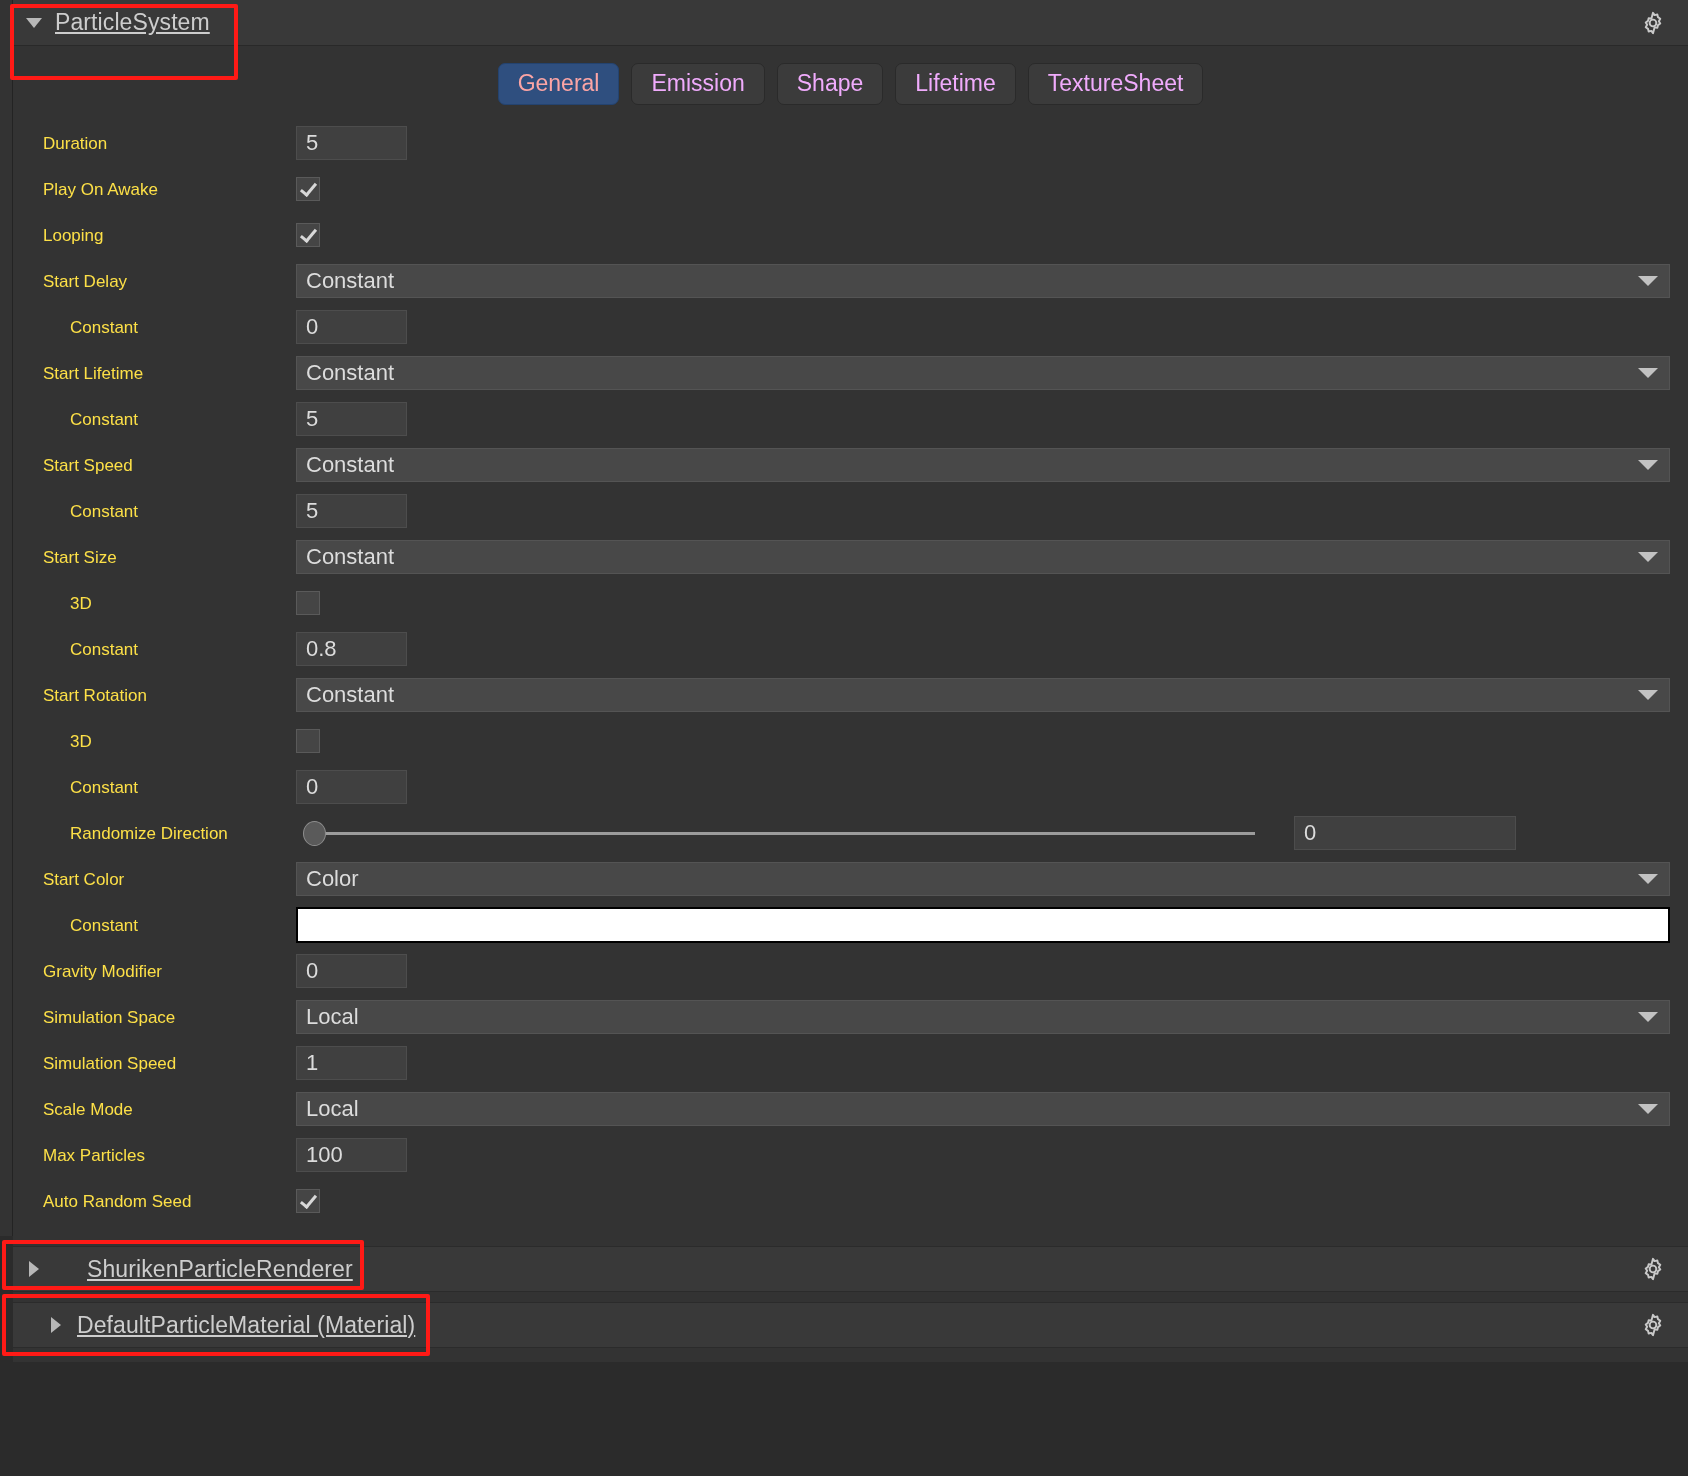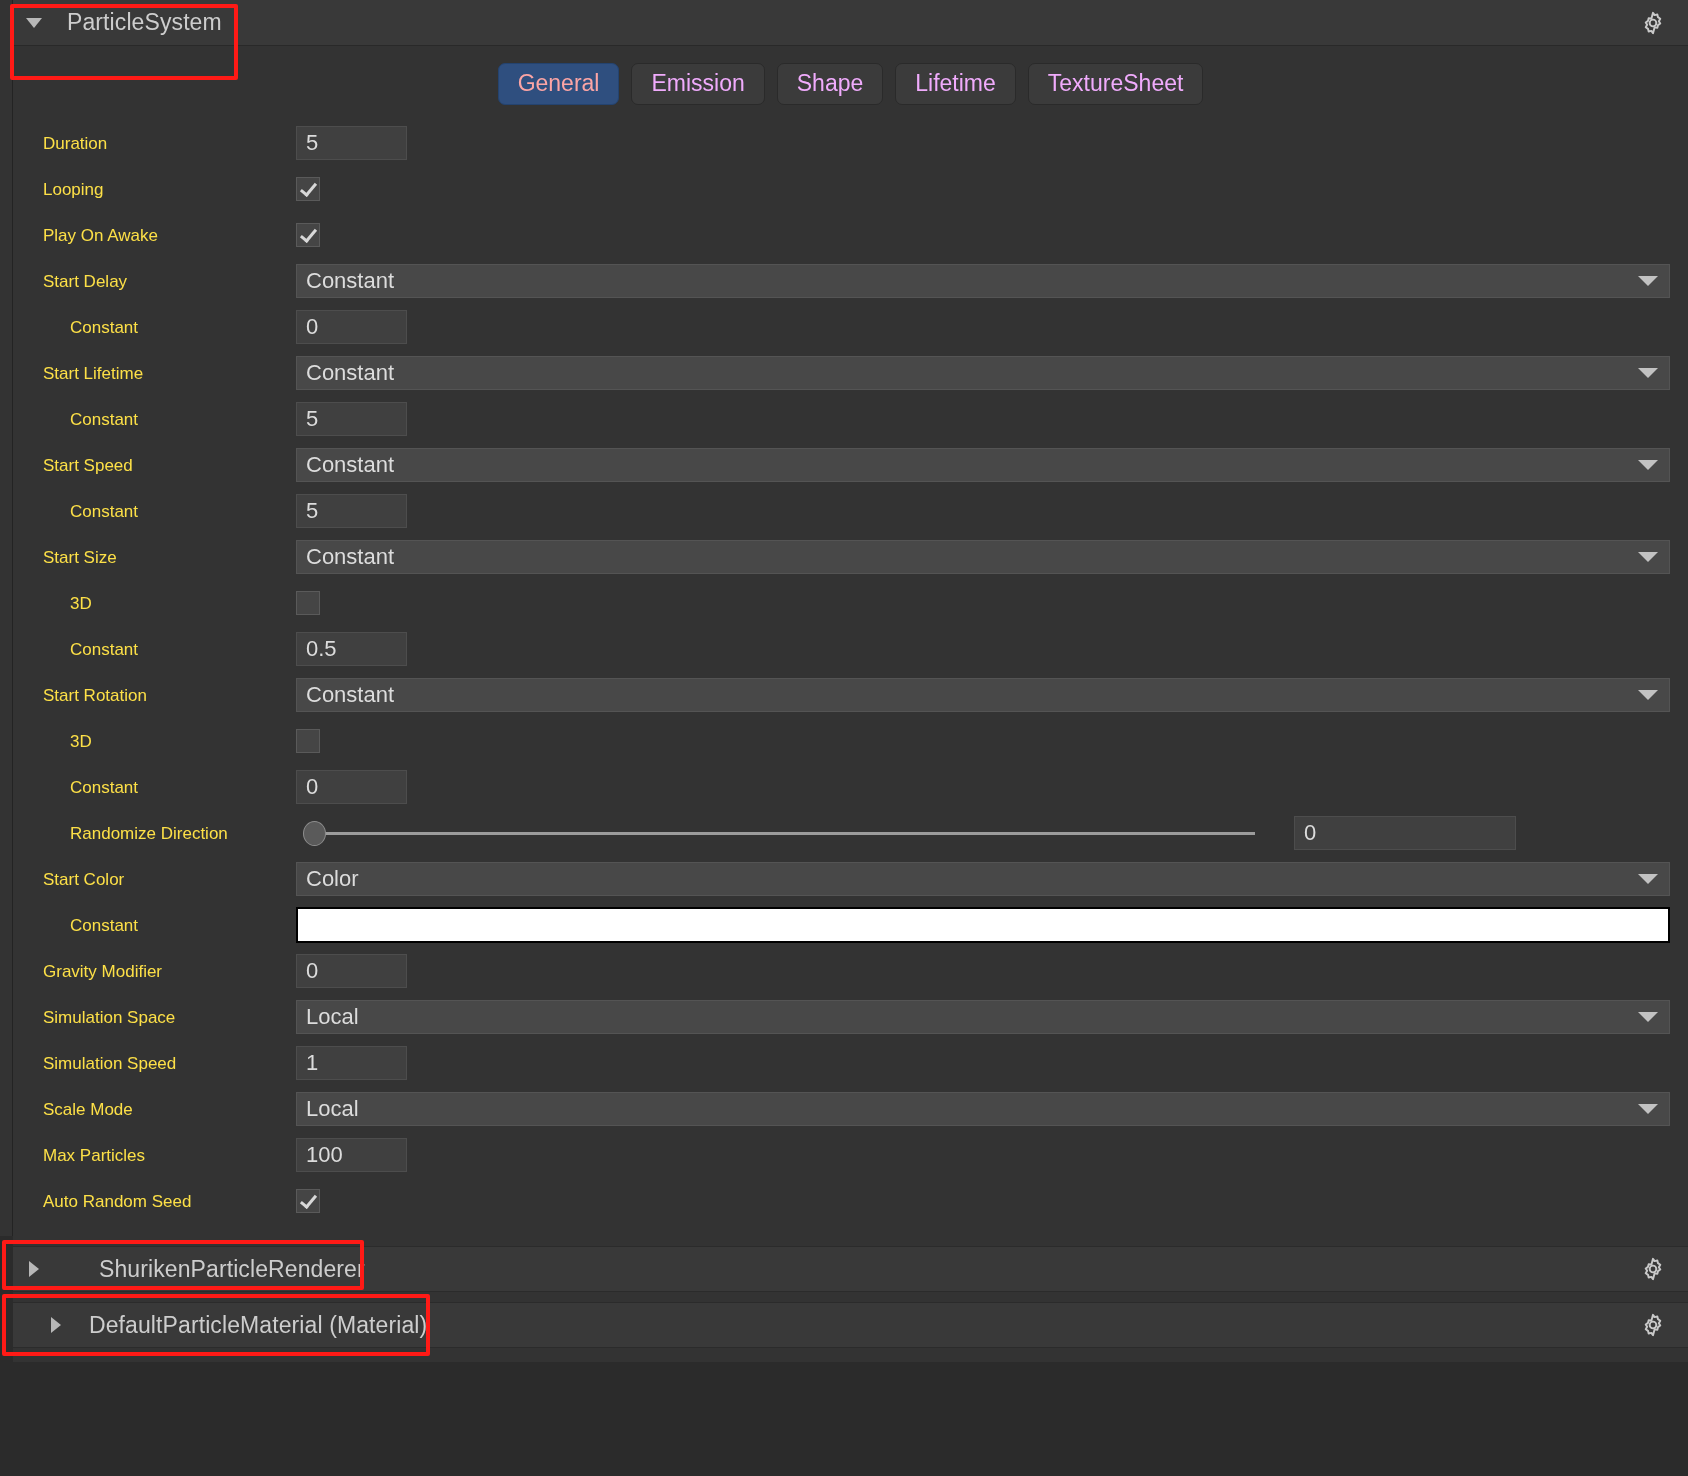--- a/index.html
+++ b/index.html
@@ -65,23 +65,24 @@
   }
   .tri-right {
     width: 0; height: 0;
     border-top: 8px solid transparent;
     border-bottom: 8px solid transparent;
     border-left: 10px solid #b8b8b8;
   }
   .comp-title {
     font-size: 23px;
     color: #cdcdcd;
-    margin-left: 20px;
+    margin-left: 8px;
     letter-spacing: 0.1px;
     white-space: nowrap;
+    text-decoration: underline;
   }
   .gear {
     position: absolute;
     right: 22px;
     top: 50%;
     transform: translateY(-50%);
     width: 26px;
     height: 26px;
     cursor: pointer;
   }
@@ -349,34 +350,34 @@
   <div class="rows">
 
     <div class="row">
       <div class="lbl ind0">Duration</div>
       <div class="ctrl">
         <div class="numfield">5</div>
       </div>
     </div>
 
     <div class="row">
+      <div class="lbl ind0">Play On Awake</div>
+      <div class="ctrl">
+        <div class="cbox checked"></div>
+      </div>
+    </div>
+
+    <div class="row">
       <div class="lbl ind0">Looping</div>
       <div class="ctrl">
         <div class="cbox checked"></div>
       </div>
     </div>
 
     <div class="row">
-      <div class="lbl ind0">Play On Awake</div>
-      <div class="ctrl">
-        <div class="cbox checked"></div>
-      </div>
-    </div>
-
-    <div class="row">
       <div class="lbl ind0">Start Delay</div>
       <div class="dropdown">
         <span>Constant</span>
         <span class="dd-arrow"></span>
       </div>
     </div>
 
     <div class="row">
       <div class="lbl ind1">Constant</div>
       <div class="ctrl">
@@ -425,21 +426,21 @@
     <div class="row">
       <div class="lbl ind1">3D</div>
       <div class="ctrl">
         <div class="cbox"></div>
       </div>
     </div>
 
     <div class="row">
       <div class="lbl ind1">Constant</div>
       <div class="ctrl">
-        <div class="numfield">0.5</div>
+        <div class="numfield">0.8</div>
       </div>
     </div>
 
     <div class="row">
       <div class="lbl ind0">Start Rotation</div>
       <div class="dropdown">
         <span>Constant</span>
         <span class="dd-arrow"></span>
       </div>
     </div>

